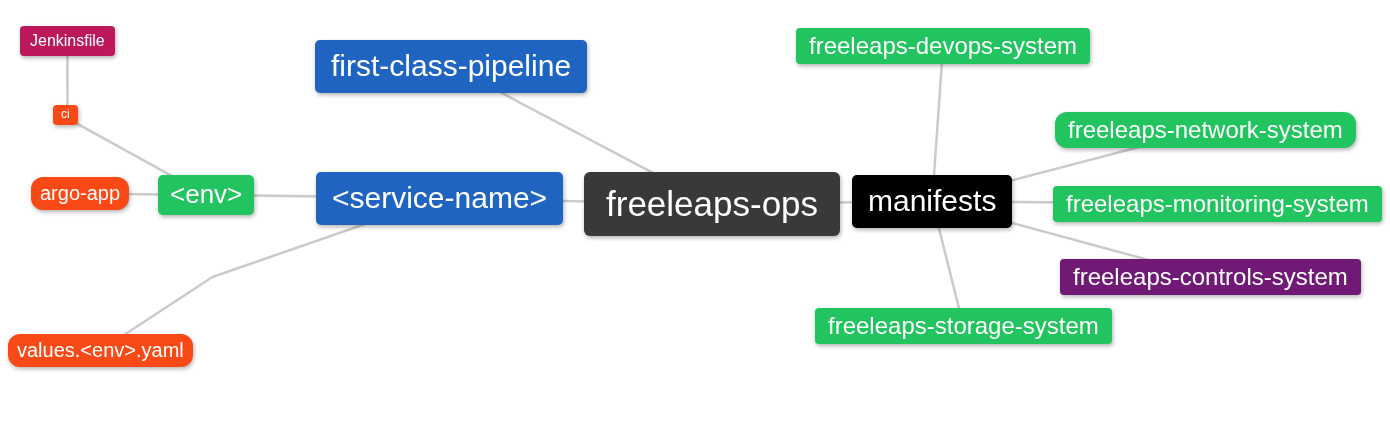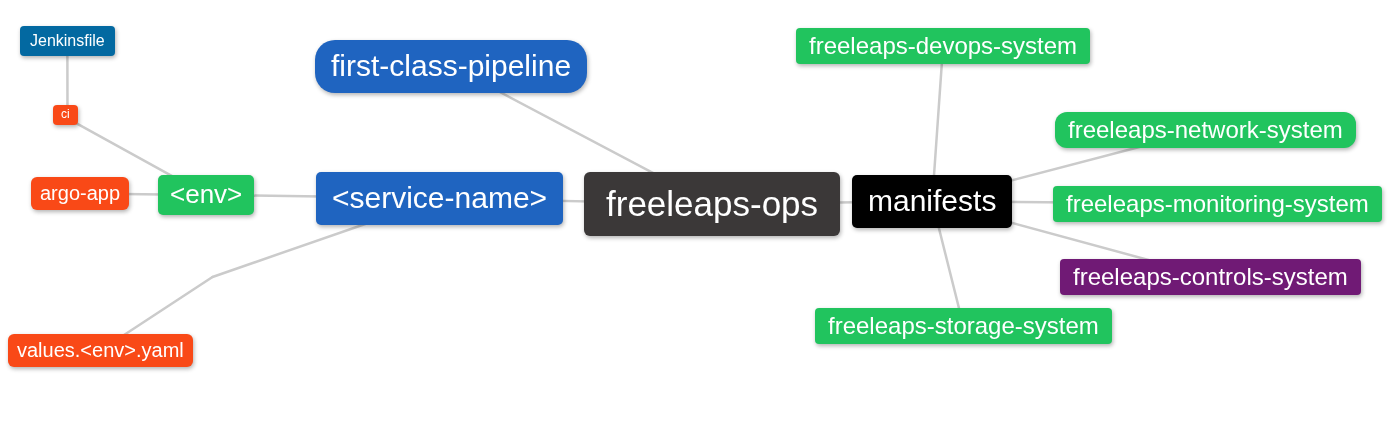--- a/index.html
+++ b/index.html
@@ -33,21 +33,21 @@
     border-radius: 5px;
     box-shadow: 1px 2px 4px rgba(0,0,0,0.30);
     cursor: default;
     line-height: 1.15;
   }
   
   .s-root   { font-size: 35px; padding: 12px 22px; border-radius: 6px; }
   .s-branch { font-size: 30px; padding: 9px 16px;  }
   .s-green  { font-size: 26px; padding: 5px 12px;  }
   .s-sys    { font-size: 24px; padding: 4px 13px;  border-radius: 4px; }
-  .s-red    { font-size: 20px; padding: 5px 9px;   border-radius: 6px; }
+  .s-red    { font-size: 20px; padding: 5px 9px;   border-radius: 12px; }
   .s-ci     { font-size: 12px; padding: 3px 8px;   border-radius: 4px; }
   .s-file   { font-size: 16px; padding: 6px 10px;  border-radius: 4px; }
 </style>
 </head>
 <body>
 
 <div id="mindmap-canvas">
   <svg id="edges-layer" width="1390" height="421" viewBox="0 0 1390 421">
       <line x1="67.3515625" y1="41.1953125" x2="67.5" y2="118.34375" stroke="#cbcbcb" stroke-width="2.5" stroke-linecap="round"></line>
       <line x1="67.5" y1="118.34375" x2="206.1484375" y2="194.9453125" stroke="#cbcbcb" stroke-width="2.5" stroke-linecap="round"></line>
@@ -59,26 +59,26 @@
       <line x1="439.5546875" y1="198.25" x2="712.0390625" y2="204.125" stroke="#cbcbcb" stroke-width="2.5" stroke-linecap="round"></line>
       <line x1="712.0390625" y1="204.125" x2="932.1953125" y2="201.25" stroke="#cbcbcb" stroke-width="2.5" stroke-linecap="round"></line>
       <line x1="932.1953125" y1="201.25" x2="943.0625" y2="45.796875" stroke="#cbcbcb" stroke-width="2.5" stroke-linecap="round"></line>
       <line x1="932.1953125" y1="201.25" x2="1205.3828125" y2="129.796875" stroke="#cbcbcb" stroke-width="2.5" stroke-linecap="round"></line>
       <line x1="932.1953125" y1="201.25" x2="1217.390625" y2="203.796875" stroke="#cbcbcb" stroke-width="2.5" stroke-linecap="round"></line>
       <line x1="932.1953125" y1="201.25" x2="1210.3828125" y2="276.796875" stroke="#cbcbcb" stroke-width="2.5" stroke-linecap="round"></line>
       <line x1="932.1953125" y1="201.25" x2="963.390625" y2="325.796875" stroke="#cbcbcb" stroke-width="2.5" stroke-linecap="round"></line>
     </svg>
 
 <div class="mm-node s-root" style="left: 584px; top: 172px; background: rgb(59, 56, 56);">freeleaps-ops</div>
-    <div class="mm-node s-branch" style="left: 315px; top: 40px; background: rgb(31, 100, 192); border-radius: 20px;">first-class-pipeline</div>
+    <div class="mm-node s-branch" style="left: 315px; top: 40px; background: rgb(31, 100, 192);">first-class-pipeline</div>
     <div class="mm-node s-branch" style="left: 316px; top: 172px; background: rgb(31, 100, 192);">&lt;service-name&gt;</div>
     <div class="mm-node s-branch" style="left: 852px; top: 175px; background: #000000;">manifests</div>
     <div class="mm-node s-green" style="left: 158px; top: 175px; background: rgb(33, 196, 94);">&lt;env&gt;</div>
     <div class="mm-node s-ci" style="left: 53px; top: 105px; background: rgb(249, 73, 23);">ci</div>
     <div class="mm-node s-red" style="left: 31px; top: 177px; background: rgb(249, 73, 23);">argo-app</div>
-    <div class="mm-node s-file" style="left: 20px; top: 26px; background: #0369a1;">Jenkinsfile</div>
+    <div class="mm-node s-file" style="left: 20px; top: 26px; background: #be185d;">Jenkinsfile</div>
     <div class="mm-node s-red" style="left: 8px; top: 334px; background: rgb(249, 73, 23);">values.&lt;env&gt;.yaml</div>
     <div class="mm-node s-sys" style="left: 796px; top: 28px; background: rgb(33, 196, 94);">freeleaps-devops-system</div>
     <div class="mm-node s-sys" style="left: 1055px; top: 112px; background: rgb(33, 196, 94); border-radius: 12px;">freeleaps-network-system</div>
     <div class="mm-node s-sys" style="left: 1053px; top: 186px; background: rgb(33, 196, 94);">freeleaps-monitoring-system</div>
     <div class="mm-node s-sys" style="left: 1060px; top: 259px; background: #701a75;">freeleaps-controls-system</div>
     <div class="mm-node s-sys" style="left: 815px; top: 308px; background: rgb(33, 196, 94);">freeleaps-storage-system</div>
   </div>
 
 </body></html>

